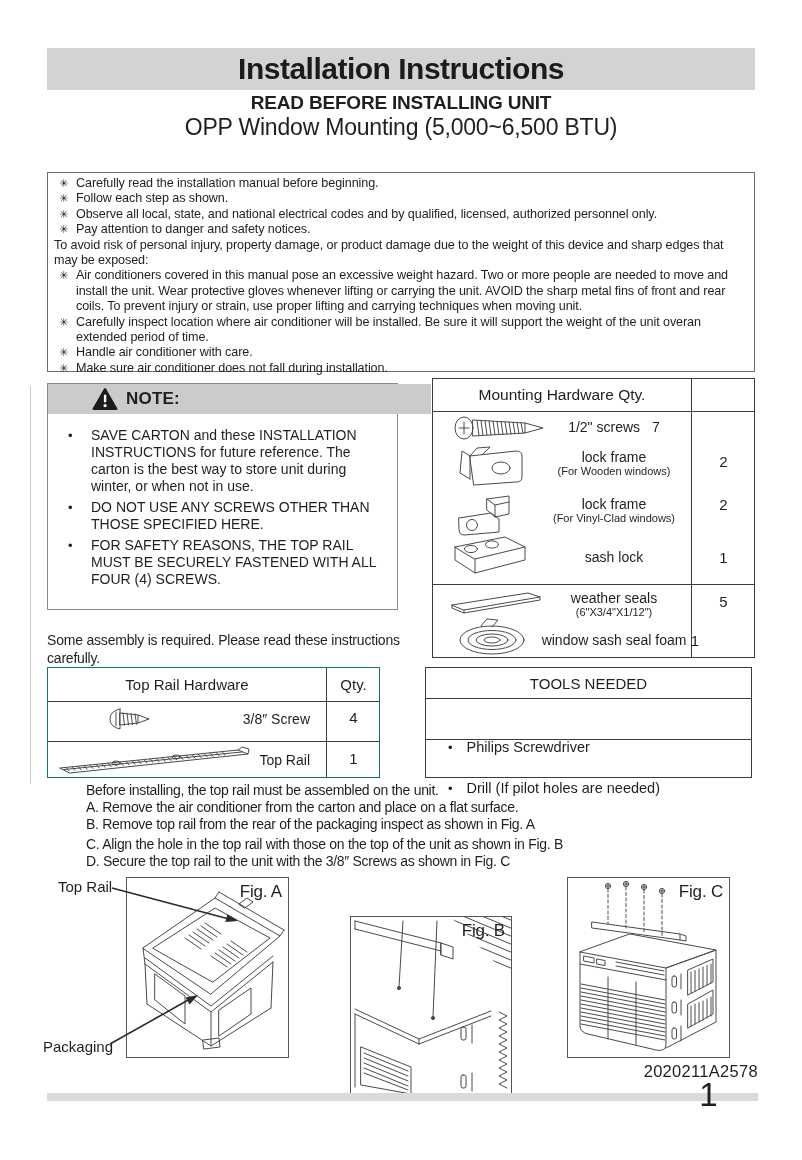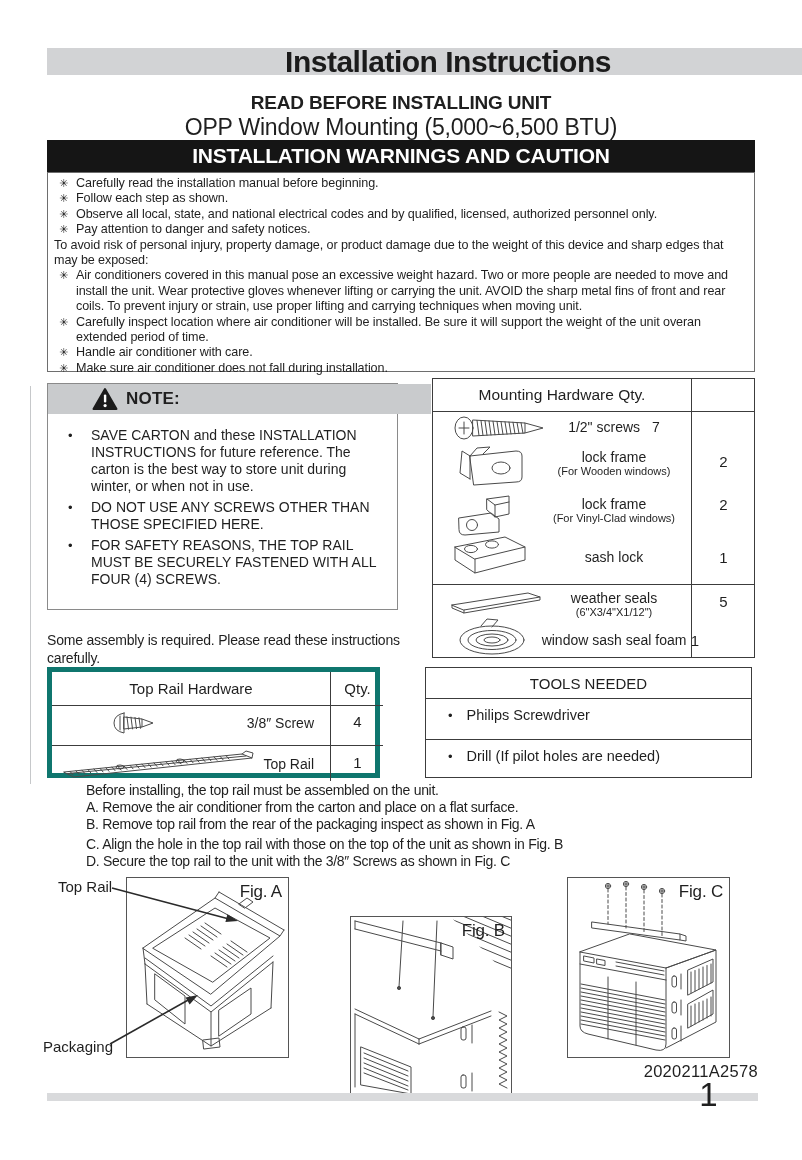--- a/index.html
+++ b/index.html
@@ -1,22 +1,22 @@
 <!DOCTYPE html>
 <html><head>
 <meta charset="utf-8">
 <style>
   html,body{margin:0;padding:0;background:#ffffff;}
   .page{position:relative;width:802px;height:1160px;background:#ffffff;overflow:hidden;
         font-family:"Liberation Sans","DejaVu Sans",sans-serif;color:#1f1f1f;}
   .abs{position:absolute;}
   .nowrap{white-space:nowrap;}
 
-  .header-bar{left:47px;top:48px;width:708px;height:27px;background:#d2d3d5;
-              display:flex;align-items:center;justify-content:center;padding-left:47px;}
+  .header-bar{left:47px;top:48px;width:708px;height:42px;background:#d2d3d5;
+              display:flex;align-items:center;justify-content:center;}
   .title{font-size:30px;font-weight:bold;letter-spacing:-0.5px;color:#1b1b1b;}
   .subtitle-bold{left:47px;top:92px;width:708px;text-align:center;font-size:19px;font-weight:bold;letter-spacing:-0.2px;}
   .subtitle{left:47px;top:114px;width:708px;text-align:center;font-size:23px;letter-spacing:-0.2px;}
 
   .warn-bar{left:47px;top:140px;width:708px;height:32px;background:#151515;
             display:flex;align-items:center;justify-content:center;}
   .warn-bar-text{color:#ffffff;font-size:21px;font-weight:bold;letter-spacing:-0.2px;}
 
   .warn-box{left:47px;top:172px;width:708px;height:200px;border:1px solid #6e6e6e;box-sizing:border-box;
             font-size:12.6px;line-height:15.4px;letter-spacing:-0.1px;padding:3px 8px 0 6px;}
@@ -42,34 +42,34 @@
                  font-size:15.5px;}
   .m-icon{position:absolute;}
   .m-label{position:absolute;left:104px;width:154px;text-align:center;font-size:14px;white-space:nowrap;}
   .m-sub{position:absolute;left:104px;width:154px;text-align:center;font-size:11px;white-space:nowrap;}
   .m-qty{position:absolute;left:258px;width:65px;text-align:center;font-size:15px;}
   .m-qty-foam{position:absolute;left:253px;width:18px;text-align:center;font-size:15px;}
   .inlineq{margin-left:12px;}
 
   .asm-note{left:47px;top:632px;width:372px;font-size:14px;line-height:17.5px;letter-spacing:-0.2px;}
 
-  .trtable{left:47px;top:667px;width:333px;height:111px;border:5px solid #0f766e;box-sizing:border-box;}
+  .trtable{left:47px;top:667px;width:333px;height:111px;border:1px solid #0f766e;box-sizing:border-box;}
   .trtable .vline{position:absolute;left:278px;top:0;width:1px;height:109px;background:#3c3c3c;}
   .trtable .h1{position:absolute;left:0;top:33px;width:331px;height:1px;background:#3c3c3c;}
   .trtable .h2{position:absolute;left:0;top:73px;width:331px;height:1px;background:#3c3c3c;}
   .tr-header{position:absolute;left:0;top:0;width:278px;height:33px;display:flex;align-items:center;justify-content:center;font-size:15px;}
   .tr-qtyhead{position:absolute;left:278px;top:0;width:55px;height:33px;display:flex;align-items:center;justify-content:center;font-size:15px;}
   .tr-label{position:absolute;left:120px;width:142px;text-align:right;font-size:14px;white-space:nowrap;}
   .tr-qty{position:absolute;left:278px;width:55px;text-align:center;font-size:15px;}
 
   .tools{left:425px;top:667px;width:327px;height:111px;border:1px solid #3c3c3c;box-sizing:border-box;}
   .tools .h1{position:absolute;left:0;top:30px;width:325px;height:1px;background:#3c3c3c;}
   .tools .h2{position:absolute;left:0;top:71px;width:325px;height:1px;background:#3c3c3c;}
   .tools-header{position:absolute;left:0;top:0;width:100%;height:30px;display:flex;align-items:center;justify-content:center;font-size:15px;}
-  .tool-item{position:absolute;left:22px;font-size:14.5px;white-space:nowrap;}
+  .tool-item{position:absolute;left:22px;font-size:14.5px;white-space:nowrap;margin-top:32px;}
   .tool-item .rblt{position:static;margin-right:14px;font-size:13px;}
 
   .steps{left:47px;top:782px;width:700px;font-size:14px;line-height:17.2px;letter-spacing:-0.3px;margin-left:39px;}
   .steps div{white-space:nowrap;}
   .step-gap{margin-top:2px;}
 
   .figbox{border:1px solid #555;box-sizing:border-box;background:#fff;}
   .figA{left:126px;top:877px;width:163px;height:181px;}
   .figB{left:350px;top:916px;width:162px;height:181px;}
   .figC{left:567px;top:877px;width:163px;height:181px;}
@@ -91,23 +91,20 @@
 <body>
 
 <div class="page">
 
   <div class="abs header-bar">
     <span class="title">Installation Instructions</span>
   </div>
   <div class="abs subtitle-bold">READ BEFORE INSTALLING UNIT</div>
   <div class="abs subtitle">OPP Window Mounting (5,000~6,500 BTU)</div>
 
-  <div class="abs warn-bar">
-    <span class="warn-bar-text">INSTALLATION WARNINGS AND CAUTION</span>
-  </div>
   <div class="abs warn-box">
     <ul>
       <li><span class="blt">✳</span><span>Carefully read the installation manual before beginning.</span></li>
       <li><span class="blt">✳</span><span>Follow each step as shown.</span></li>
       <li><span class="blt">✳</span><span>Observe all local, state, and national electrical codes and by qualified, licensed, authorized personnel only.</span></li>
       <li><span class="blt">✳</span><span>Pay attention to danger and safety notices.</span></li>
     </ul>
     <div class="warn-intro">To avoid risk of personal injury, property damage, or product damage due to the weight of this device and sharp edges that may be exposed:</div>
     <ul>
       <li><span class="blt">✳</span><span>Air conditioners covered in this manual pose an excessive weight hazard. Two or more people are needed to move and install the unit. Wear protective gloves whenever lifting or carrying the unit. AVOID the sharp metal fins of front and rear coils. To prevent injury or strain, use proper lifting and carrying techniques when moving unit.</span></li>

